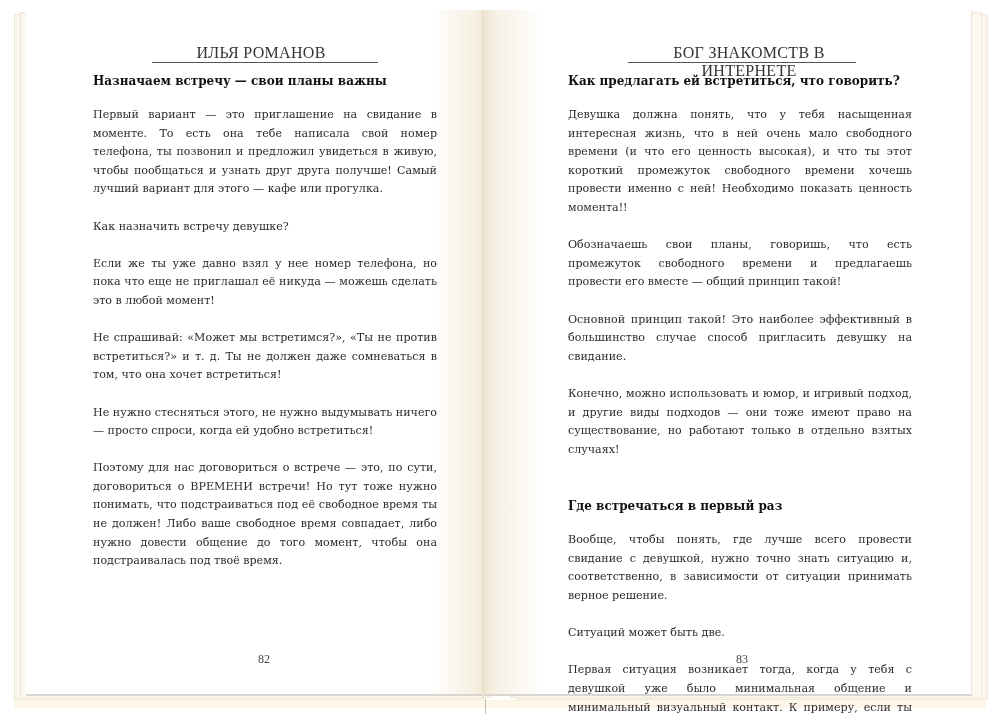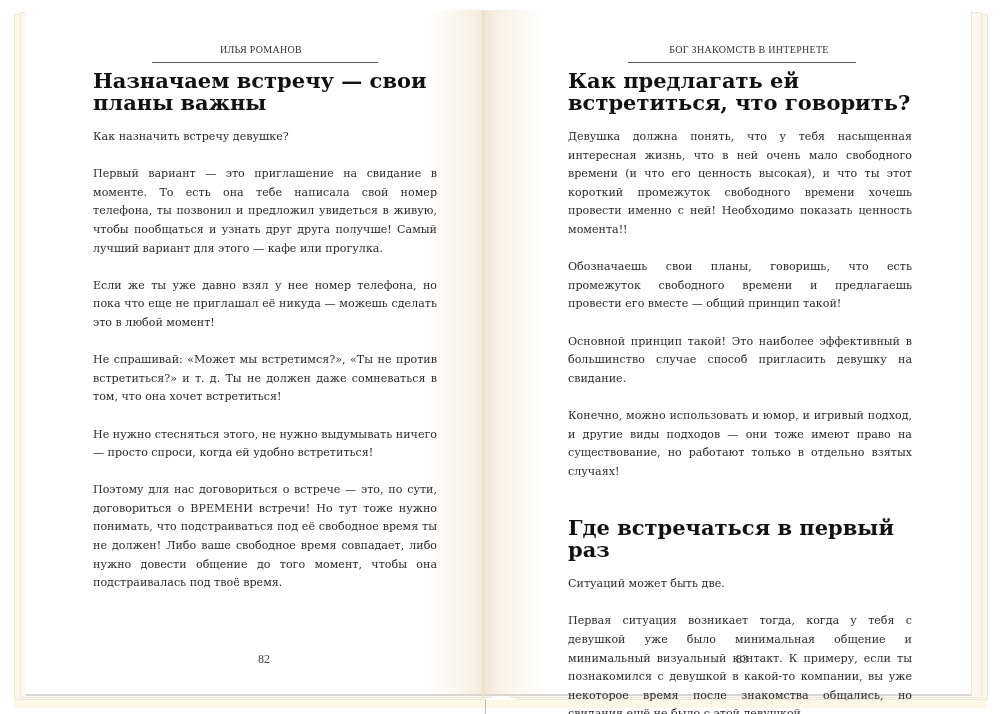--- a/index.html
+++ b/index.html
@@ -31,32 +31,32 @@
       left: 484px; width: 488px;
       border-bottom: 2px solid #d9d6d2;
       border-right: 1px solid #eee6d8;
       background: linear-gradient(to right, #efe5d3 0%, #f8f2e7 3%, #ffffff 12%, #ffffff 100%);
     }
     .spine-line { position: absolute; left: 482px; top: 10px; width: 2px; height: 688px; background: #ece0cc; }
     .spine-tick { position: absolute; left: 485px; top: 700px; width: 1px; height: 14px; background: #bdbdbd; }
 
     .running-head {
       position: absolute; text-align: center;
-      font-family: "Liberation Serif", serif; font-size: 10px; letter-spacing: 0.3px;
+      font-family: "Liberation Serif", serif; font-size: 16px; letter-spacing: 0.3px;
       color: #333;
     }
     .running-rule { position: absolute; height: 0; border-top: 1.5px solid #555; }
 
     .content {
       position: absolute; color: #2b2b2b;
       font-family: "DejaVu Serif", serif; font-size: 11.1px; line-height: 18.6px;
       text-align: justify; hyphens: manual;
     }
     .content h2 {
-      margin: 0 0 14px 0; font-size: 21px; line-height: 22px; color: #111;
+      margin: 0 0 14px 0; font-size: 12px; line-height: 22px; color: #111;
       font-weight: bold; text-align: left;
     }
     .content p { margin: 0 0 18.6px 0; }
     .content h2.sub { margin-top: 36px; }
 
     .page-number {
       position: absolute; font-family: Liberation Serif, serif; font-size: 12px; color: #444;
     }
   </style>
 </head>
@@ -68,42 +68,43 @@
   <div class="edge edge-right-1"></div>
   <div class="edge edge-right-2"></div>
   <div class="bottom-band"></div>
 
   <div class="page left">
     <div class="running-head" style="left:120px; top:34px; width:230px;">ИЛЬЯ РОМАНОВ</div>
     <div class="running-rule" style="left:126px; top:52px; width:226px;"></div>
 
     <div class="content" style="left:67px; top:60px; width:344px;">
       <h2>Назначаем встречу — свои планы важны</h2>
+      <p>Первый вариант — это приглашение на свидание в моменте. То есть она тебе написала свой номер телефона, ты позвонил и предложил увидеться в живую, чтобы пообщаться и узнать друг друга получше! Самый лучший вариант для этого — кафе или прогулка.</p>
       <p>Как назначить встречу девушке?</p>
-      <p>Первый вариант — это приглашение на свидание в моменте. То есть она тебе написала свой номер телефона, ты позвонил и предложил увидеться в живую, чтобы пообщаться и узнать друг друга получше! Самый лучший вариант для этого — кафе или прогулка.</p>
       <p>Если же ты уже давно взял у нее номер телефона, но пока что еще не приглашал её никуда — можешь сделать это в любой момент!</p>
       <p>Не спрашивай: «Может мы встретимся?», «Ты не против встре­титься?» и т. д. Ты не должен даже сомневаться в том, что она хочет встретиться!</p>
       <p>Не нужно стесняться этого, не нужно выдумывать ничего — просто спроси, когда ей удобно встретиться!</p>
       <p>Поэтому для нас договориться о встрече — это, по сути, дого­вориться о ВРЕМЕНИ встречи! Но тут тоже нужно понимать, что подстраиваться под её свободное время ты не должен! Ли­бо ваше свободное время совпадает, либо нужно довести об­щение до того момент, чтобы она подстраивалась под твоё время.</p>
     </div>
 
     <div class="page-number" style="left:232px; top:642px;">82</div>
   </div>
 
   <div class="page right">
     <div class="running-head" style="left:145px; top:34px; width:240px;">БОГ ЗНАКОМСТВ В ИНТЕРНЕТЕ</div>
     <div class="running-rule" style="left:144px; top:52px; width:228px;"></div>
 
     <div class="content" style="left:84px; top:60px; width:344px;">
       <h2>Как предлагать ей встретиться, что говорить?</h2>
       <p>Девушка должна понять, что у тебя насыщенная интересная жизнь, что в ней очень мало свободного времени (и что его ценность высокая), и что ты этот короткий промежуток сво­бодного времени хочешь провести именно с ней! Необходимо показать ценность момента!!</p>
       <p>Обозначаешь свои планы, говоришь, что есть промежуток сво­бодного времени и предлагаешь провести его вместе — общий принцип такой!</p>
       <p>Основной принцип такой! Это наиболее эффективный в боль­шинство случае способ пригласить девушку на свидание.</p>
       <p>Конечно, можно использовать и юмор, и игривый подход, и другие виды подходов — они тоже имеют право на существо­вание, но работают только в отдельно взятых случаях!</p>
       <h2 class="sub">Где встречаться в первый раз</h2>
+      <p>Вообще, чтобы понять, где лучше всего провести свидание с девушкой, нужно точно знать ситуацию и, соответственно, в зависимости от ситуации принимать верное решение.</p>
       <p>Ситуаций может быть две.</p>
       <p>Первая ситуация возникает тогда, когда у тебя с девушкой уже было минимальная общение и минимальный визуальный кон­такт. К примеру, если ты познакомился с девушкой в какой-то компании, вы уже некоторое время после знакомства обща­лись, но свидания ещё не было с этой девушкой.</p>
 
     </div>
 
     <div class="page-number" style="left:252px; top:642px;">83</div>
   </div>
 
   <div class="spine-line"></div>
   <div class="spine-tick"></div>

